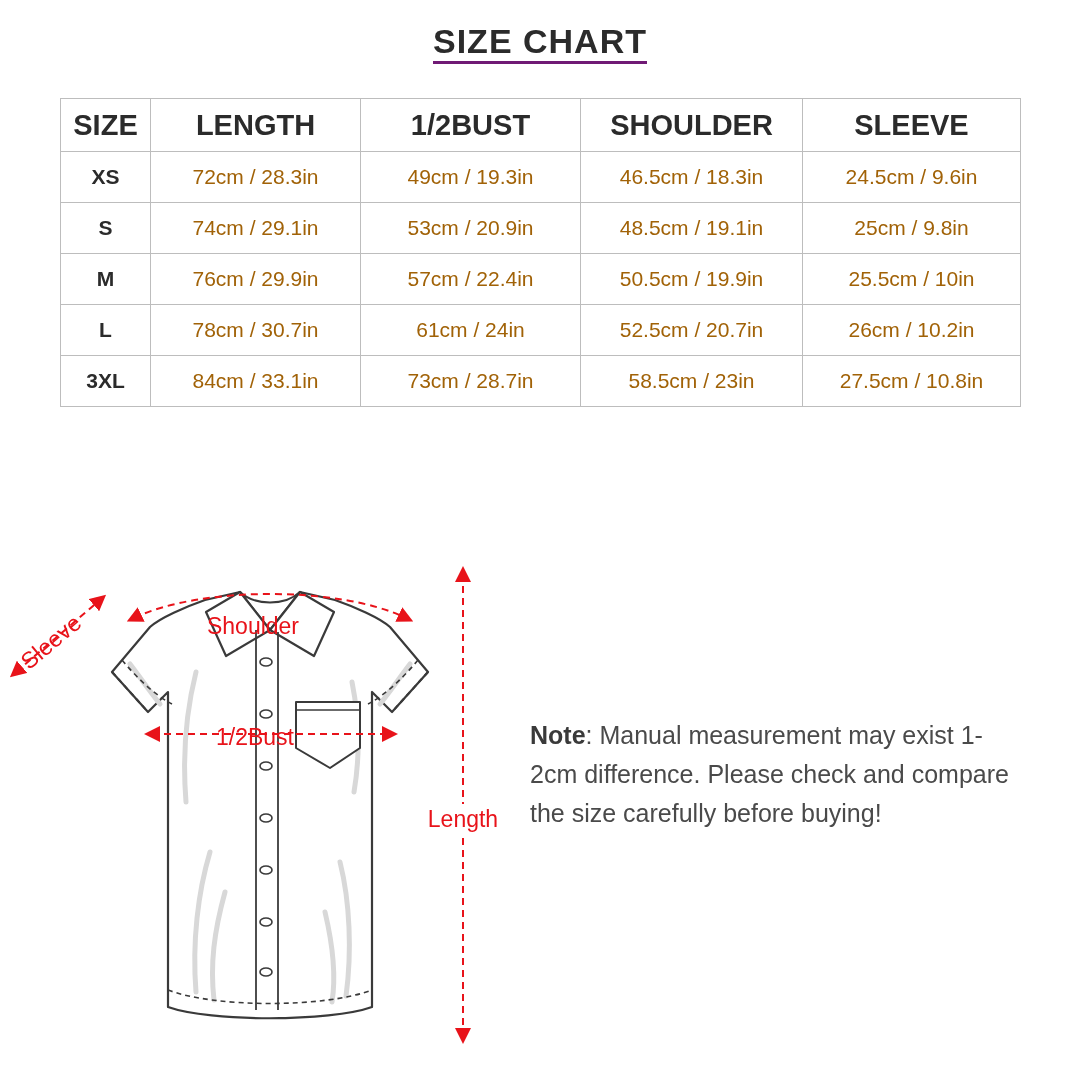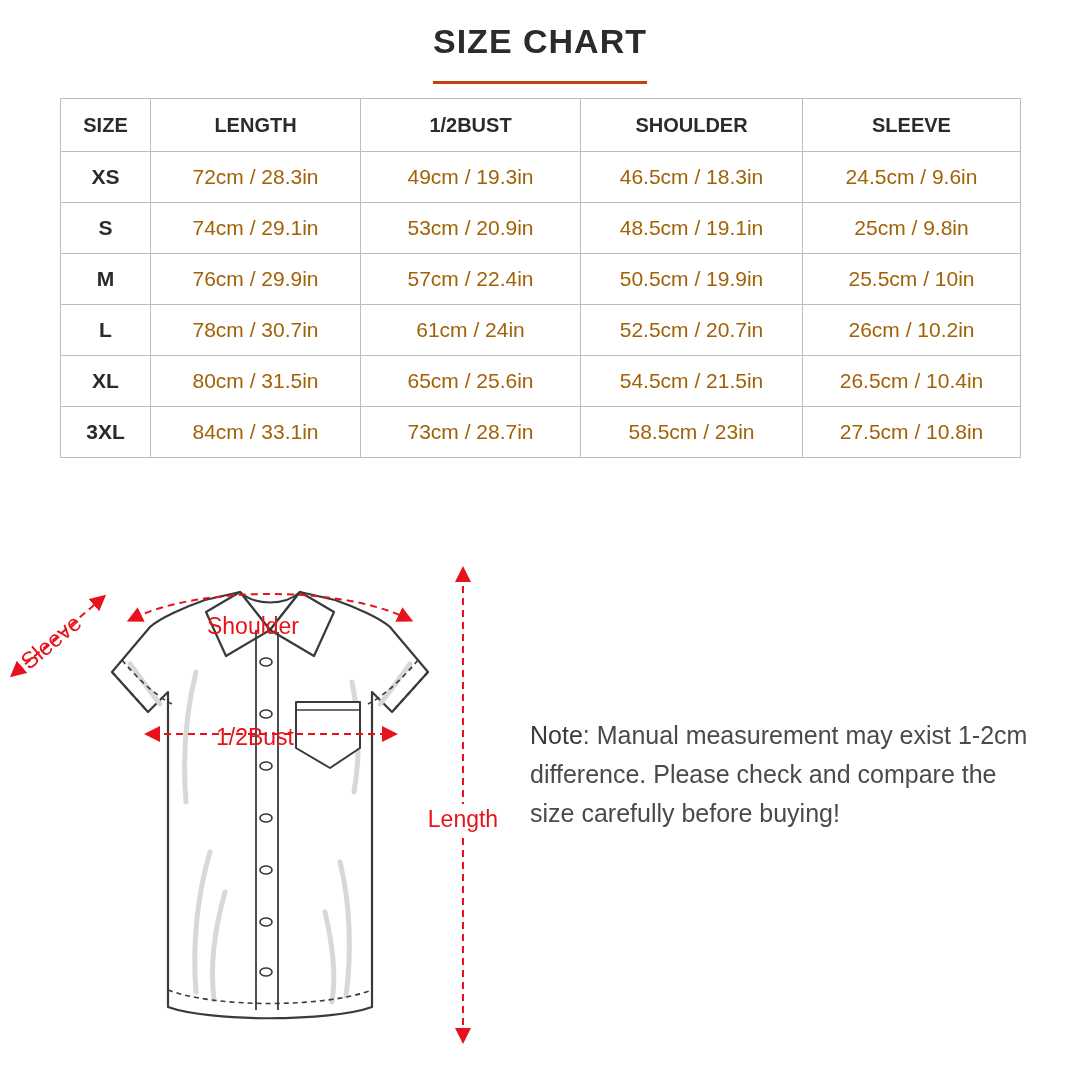--- a/index.html
+++ b/index.html
@@ -23,22 +23,22 @@
     left: 0;
     width: 1080px;
     text-align: center;
     font-size: 34px;
     font-weight: bold;
     letter-spacing: 1px;
     color: #2b2b2b;
   }
   .title span {
     display: inline-block;
-    padding-bottom: 20px;
-    border-bottom: 3px solid #c2410c;
+    padding-bottom: 0;
+    border-bottom: 3px solid #701a75;
   }
 
   
   .table-wrap {
     position: absolute;
     top: 98px;
     left: 60px;
     width: 960px;
   }
   table.size-chart {
@@ -48,21 +48,21 @@
   }
   table.size-chart th,
   table.size-chart td {
     border: 1px solid #bdbdbd;
     height: 48px;
     text-align: center;
     vertical-align: middle;
     color: #a16207;
   }
   table.size-chart thead th {
-    font-size: 20px;
+    font-size: 29px;
     font-weight: bold;
     color: #2b2b2b;
     height: 50px;
   }
   table.size-chart tbody td {
     font-size: 21px;
     font-weight: normal;
     margin-left: 33px;
   }
   table.size-chart tbody td.size-col {
@@ -89,21 +89,21 @@
   
   .note {
     position: absolute;
     left: 530px;
     top: 716px;
     width: 500px;
     font-size: 25px;
     line-height: 1.55;
     color: #4a4a4a;
   }
-  .note b { font-weight: normal; color: #3a3a3a; }
+  .note b { font-weight: bold; color: #3a3a3a; }
 </style>
 </head>
 <body>
 
 <div class="title">
   <span>SIZE CHART</span>
 </div>
 
 <div class="table-wrap">
   <table class="size-chart">
@@ -144,27 +144,20 @@
         <td>57cm / 22.4in</td>
         <td>50.5cm / 19.9in</td>
         <td>25.5cm / 10in</td>
       </tr>
       <tr>
         <td class="size-col">L</td>
         <td>78cm / 30.7in</td>
         <td>61cm / 24in</td>
         <td>52.5cm / 20.7in</td>
         <td>26cm / 10.2in</td>
-      </tr>
-      <tr>
-        <td class="size-col">XL</td>
-        <td>80cm / 31.5in</td>
-        <td>65cm / 25.6in</td>
-        <td>54.5cm / 21.5in</td>
-        <td>26.5cm / 10.4in</td>
       </tr>
       <tr>
         <td class="size-col">3XL</td>
         <td>84cm / 33.1in</td>
         <td>73cm / 28.7in</td>
         <td>58.5cm / 23in</td>
         <td>27.5cm / 10.8in</td>
       </tr>
     </tbody>
   </table>

